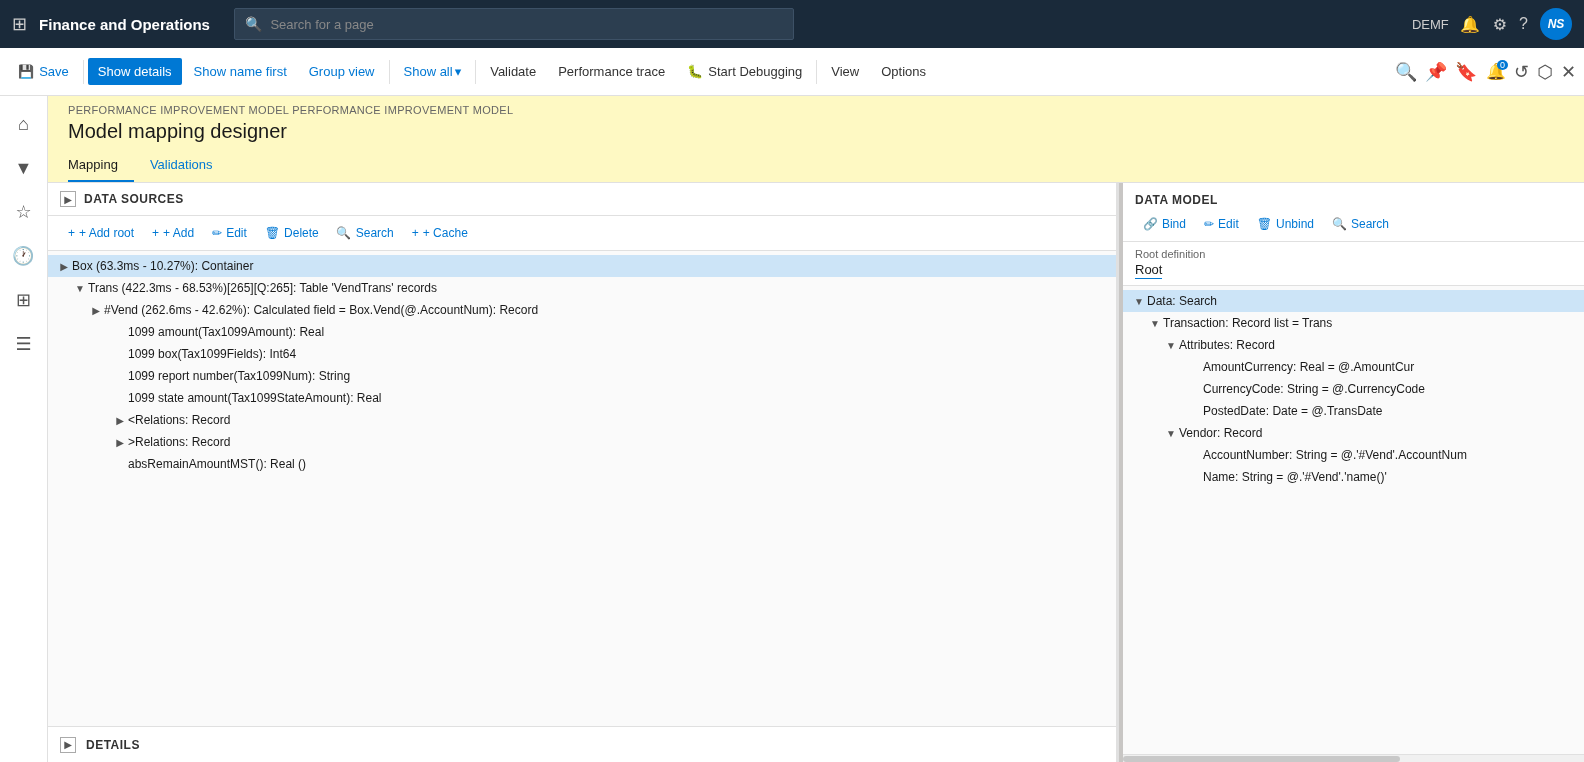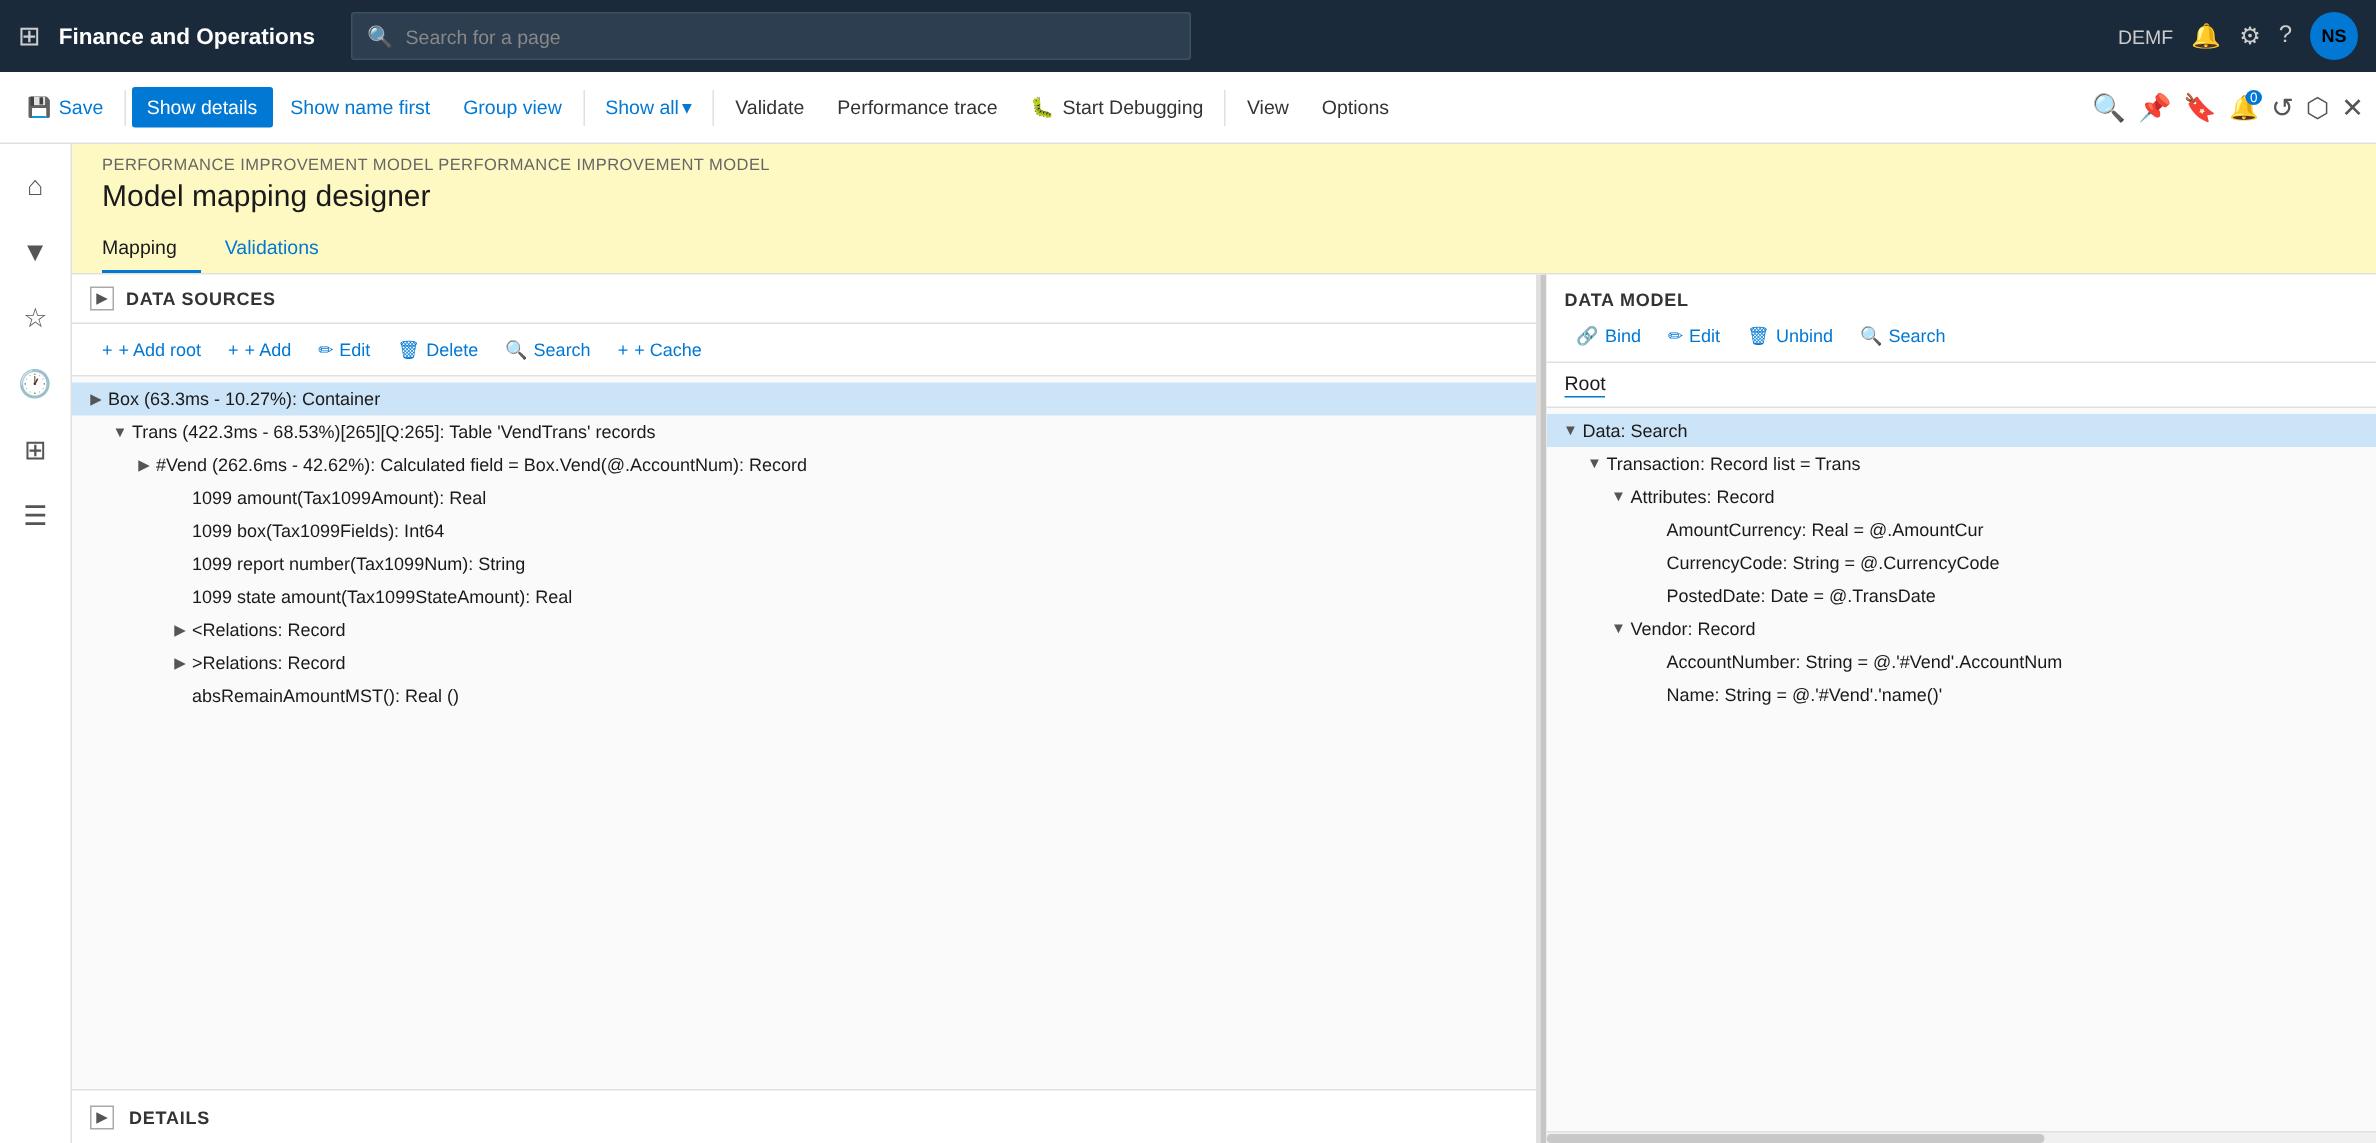--- a/index.html
+++ b/index.html
@@ -44,21 +44,21 @@
       gap: 12px;
       margin-left: auto;
     }
     .top-nav-right .nav-text { color: #ccc; font-size: 13px; }
     .top-nav-right .nav-icon { color: #ccc; font-size: 16px; cursor: pointer; }
     .avatar {
       width: 32px; height: 32px;
       background: #0078d4;
       border-radius: 50%;
       display: flex; align-items: center; justify-content: center;
-      color: #000000; font-size: 12px; font-weight: 600;
+      color: #ffffff; font-size: 12px; font-weight: 600; font-style: italic;
     }
 
     
     .command-bar {
       background: #fff;
       height: 48px;
       display: flex;
       align-items: center;
       padding: 0 8px;
       gap: 2px;
@@ -232,21 +232,21 @@
     .expand-arrow {
       width: 16px; height: 16px;
       display: flex; align-items: center; justify-content: center;
       font-size: 10px; color: #555;
       flex-shrink: 0;
     }
     .item-text { font-size: 12px; color: #1a1a1a; }
 
     
     .right-pane {
-      width: 553px;
+      width: 461px;
       display: flex;
       flex-direction: column;
       overflow: hidden;
       background: #fafafa;
     }
     .right-pane-header {
       padding: 10px 12px 6px 12px;
       background: #fff;
       border-bottom: 1px solid #e0e0e0;
     }
@@ -512,20 +512,21 @@
               <span>🗑</span>
               <span>Unbind</span>
             </button>
             <button class="tool-btn">
               <span>🔍</span>
               <span>Search</span>
             </button>
           </div>
         </div>
         <div class="root-def">
+          <div class="root-def-label">Root definition</div>
           <span class="root-def-value">Root</span>
         </div>
         <div class="right-tree">
 
           <div class="tree-item selected" style="padding-left:8px;">
             <div class="expand-arrow">▼</div>
             <span class="item-text">Data: Search</span>
           </div>
 
           <div class="tree-item" style="padding-left:24px;">

